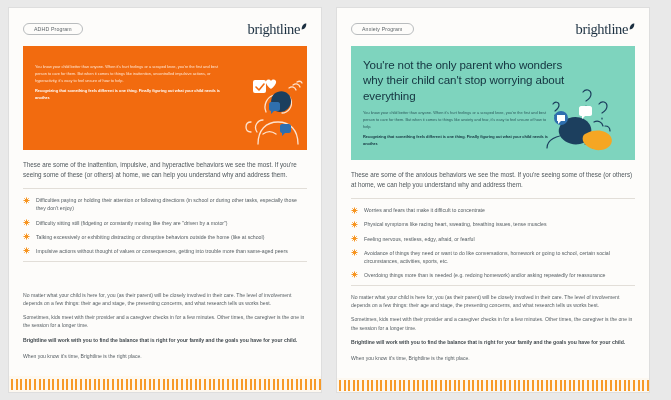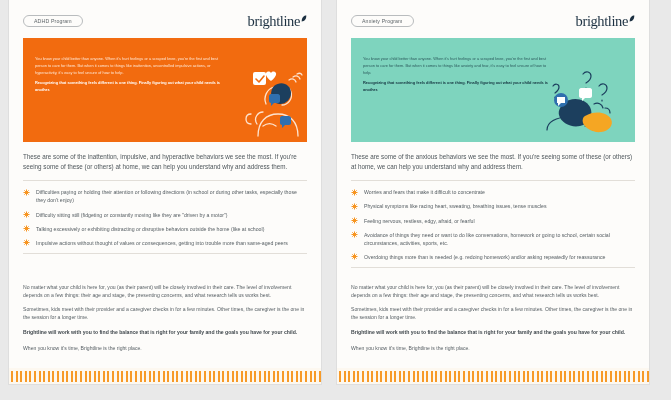--- a/index.html
+++ b/index.html
@@ -2,21 +2,21 @@
 <html><head>
 <meta charset="utf-8">
 <style>
   * { box-sizing: border-box; margin: 0; padding: 0; }
   html, body {
     width: 671px; height: 400px;
     background: #e9e9e9;
     font-family: "Liberation Sans", sans-serif;
     overflow: hidden;
   }
-  .stage { position: relative; width: 671px; height: 400px; display: flex; gap: 16px; padding: 0 9px; }
+  .stage { position: relative; width: 671px; height: 400px; display: flex; gap: 16px; padding: 8px 9px; }
 
   .page {
     position: relative;
     width: 312px; height: 384px;
     background: #fdfcfa;
     box-shadow: 0 0 0 1px #dedede;
     display: flex; flex-direction: column;
     overflow: hidden;
   }
 
@@ -249,20 +249,21 @@
         <span class="pill">Anxiety Program</span>
         <span class="logo">
           <span class="logo-word">brightline</span>
           <svg class="logo-mark" viewBox="0 0 10 12">
             <path d="M1 11 C1 4, 5 1, 9 1 C9 7, 6 11, 1 11 Z" fill="#1c3041"></path>
           </svg>
         </span>
       </div>
 
       <div class="hero teal">
+        <div class="hero-title">You're not the only parent who wonders why their child can't stop worrying about everything</div>
         <div class="hero-body">
           <p>You know your child better than anyone. When it's hurt feelings or a scraped knee, you're the first and best person to care for them. But when it comes to things like anxiety and fear, it's easy to feel unsure of how to help.</p>
           <p class="bold">Recognizing that something feels different is one thing. Finally figuring out what your child needs is another.</p>
         </div>
         <svg class="hero-art" viewBox="0 0 92 78">
           <g fill="none" stroke="#1c3f5e" stroke-width="1.2" stroke-linecap="round" stroke-linejoin="round">
             <path d="M8 66 c0-8 9-13 22-13 14 0 24 5 24 13"></path>
             <path d="M30 53 c-6-4-6-12 0-16"></path>
             <path d="M46 62 c8-1 14-4 16-8"></path>
             <path d="M14 22 c2-3 6-2 6 1 0 3-4 6-4 6"></path>

